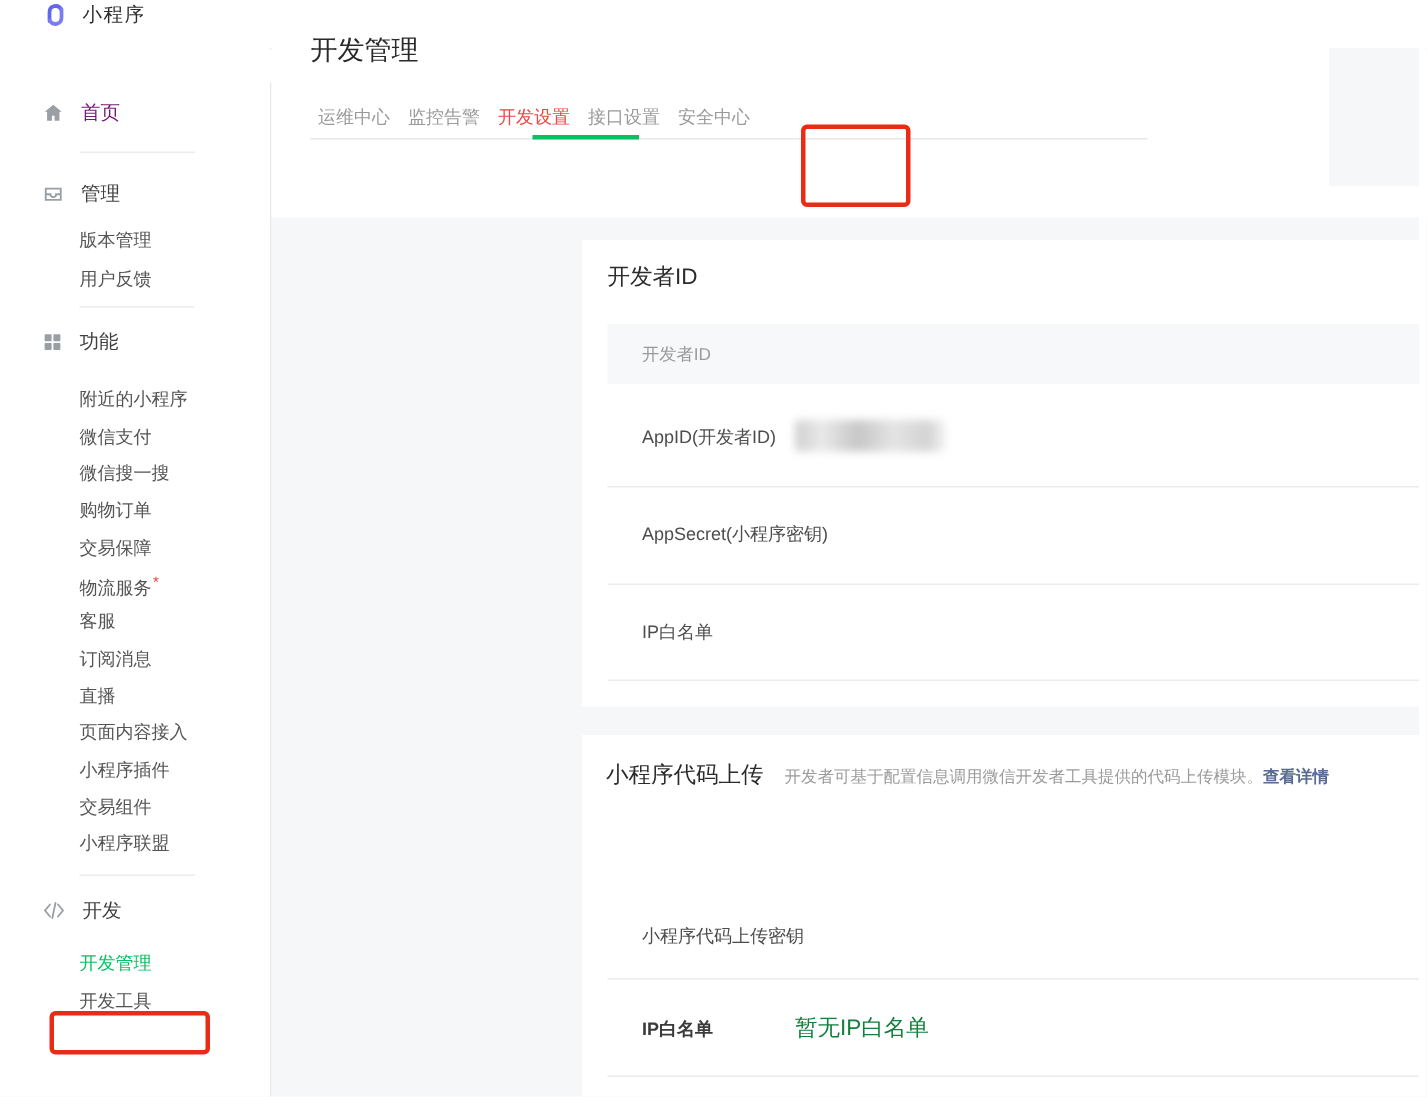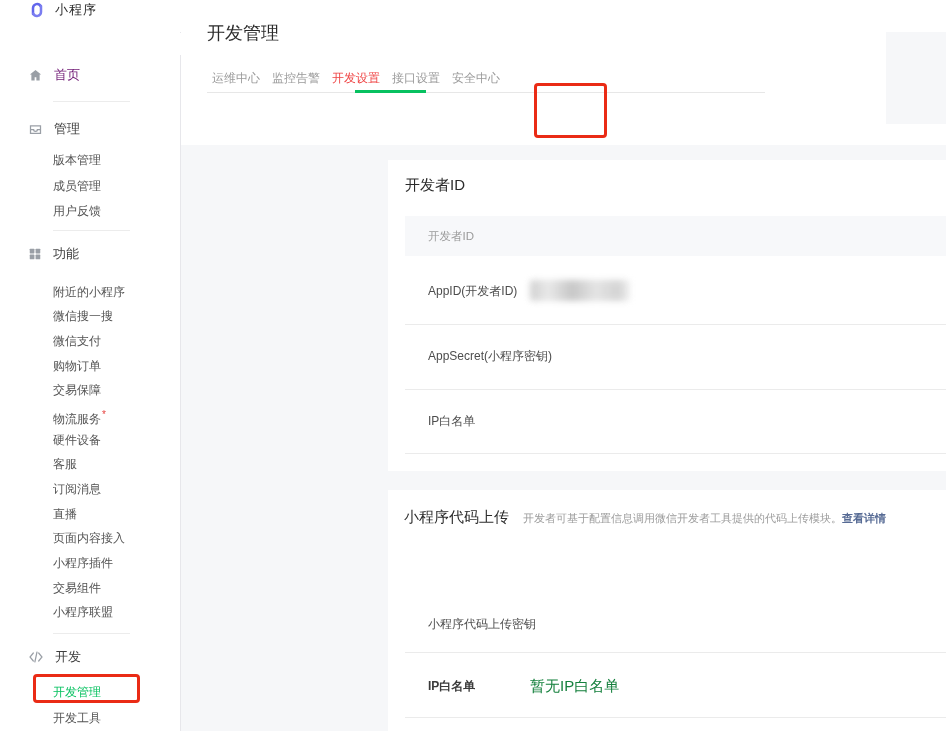--- a/index.html
+++ b/index.html
@@ -97,46 +97,44 @@
     <div class="g-head">
       <span class="sicon">
         <svg width="15" height="15" viewBox="0 0 24 24">
             <path d="M4 6h16v12H4z M4 12h5a3 3 0 0 0 6 0h5" fill="none" stroke="currentColor" stroke-width="2"></path>
           </svg>
       </span>
       <span class="lbl">管理</span>
     </div>
     <div class="g-items">
       <div class="side-item">版本管理</div>
-      <div class="side-item">成员管理</div>
       <div class="side-item">用户反馈</div>
     </div>
   </div>
   <hr class="side-sep s2">
 
   <div class="g2">
     <div class="g-head">
       <span class="sicon">
         <svg width="14" height="14" viewBox="0 0 24 24" fill="currentColor">
           <rect x="3" y="3" width="8" height="8" rx="1"></rect>
             <rect x="13" y="3" width="8" height="8" rx="1"></rect>
           <rect x="3" y="13" width="8" height="8" rx="1"></rect>
             <rect x="13" y="13" width="8" height="8" rx="1"></rect>
         </svg>
       </span>
       <span class="lbl">功能</span>
     </div>
     <div class="g-items">
       <div class="side-item">附近的小程序</div>
+      <div class="side-item">微信支付</div>
       <div class="side-item">微信搜一搜</div>
-      <div class="side-item">微信支付</div>
       <div class="side-item">购物订单</div>
       <div class="side-item">交易保障</div>
       <div class="side-item"><span>物流服务</span><sup class="badge">*</sup></div>
-      <div class="side-item">硬件设备</div>
       <div class="side-item">客服</div>
       <div class="side-item">订阅消息</div>
       <div class="side-item">直播</div>
       <div class="side-item">页面内容接入</div>
       <div class="side-item">小程序插件</div>
       <div class="side-item">交易组件</div>
       <div class="side-item">小程序联盟</div>
     </div>
   </div>
   <hr class="side-sep s3">

